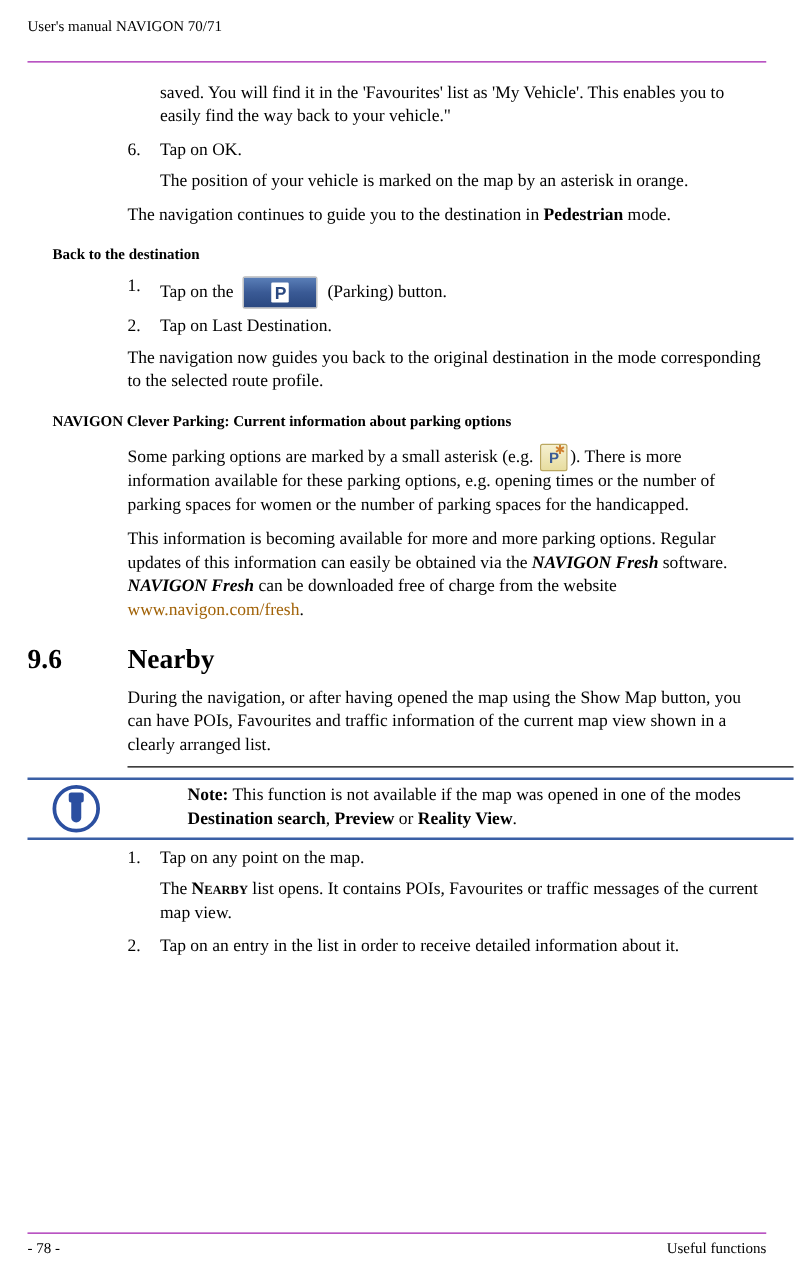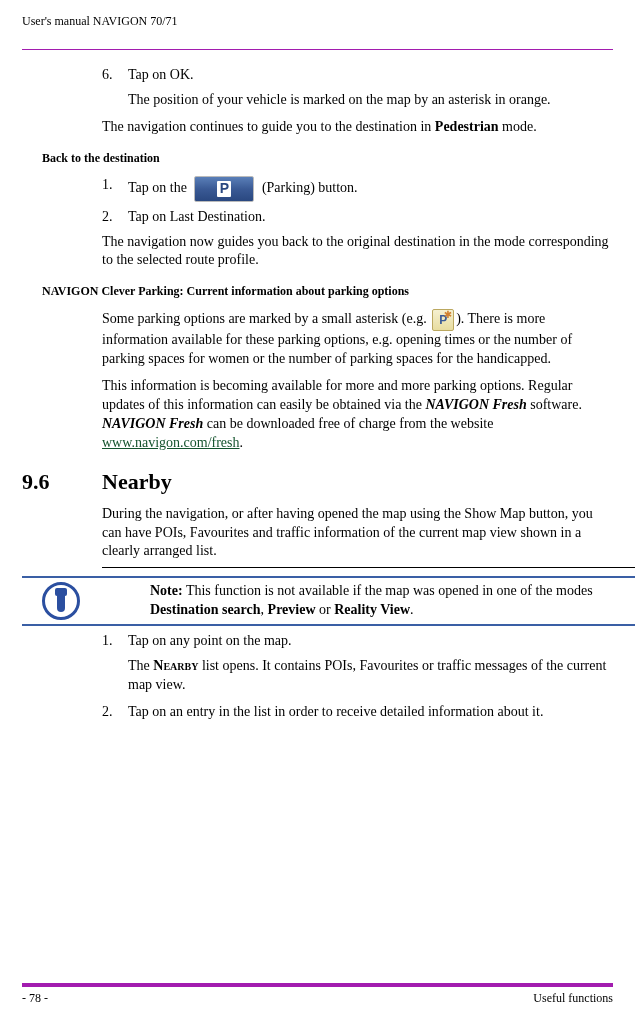--- a/index.html
+++ b/index.html
@@ -131,21 +131,21 @@
     }
     .note-text {
       flex: 1;
       line-height: 1.35;
     }
     .footer {
       position: absolute;
       bottom: 14px;
       left: 22px;
       right: 22px;
-      border-top: 4px solid #a21caf;
+      border-top: 1px solid #a21caf;
       padding-top: 4px;
       font-size: 12px;
       display: flex;
       justify-content: space-between;
     }
     .btn-parking {
       display: inline-flex;
       align-items: center;
       justify-content: center;
       vertical-align: middle;
@@ -192,36 +192,36 @@
       color: #3a5a95;
     }
     .icon-asterisk-star {
       position: absolute;
       top: -2px;
       right: 1px;
       color: #d08030;
       font-size: 10px;
     }
     .link {
-      color: #14532d;
-      text-decoration: underline;
+      color: #a16207;
     }
     .smallcaps {
       font-variant: small-caps;
     }
   </style>
 </head>
 <body>
 
 <div class="header">
   <span>User's manual NAVIGON 70/71</span>
 </div>
 
 <div class="content">
 
+  <div class="para indented">saved. You will find it in the 'Favourites' list as 'My Vehicle'. This enables you to easily find the way back to your vehicle."</div>
 
   <div class="list-item">
     <div class="list-num">6.</div>
     <div class="list-text underline">Tap on OK.</div>
   </div>
 
   <div class="para indented">The position of your vehicle is marked on the map by an asterisk in orange.</div>
 
   <div class="para">
     <span>The navigation continues to guide you to the destination in </span><b>Pedestrian</b><span> mode.</span>

